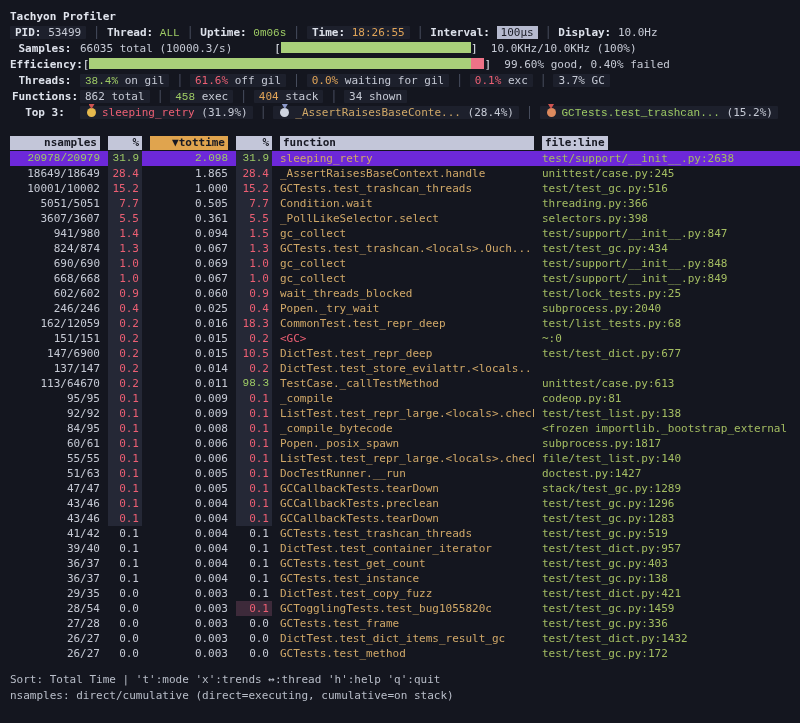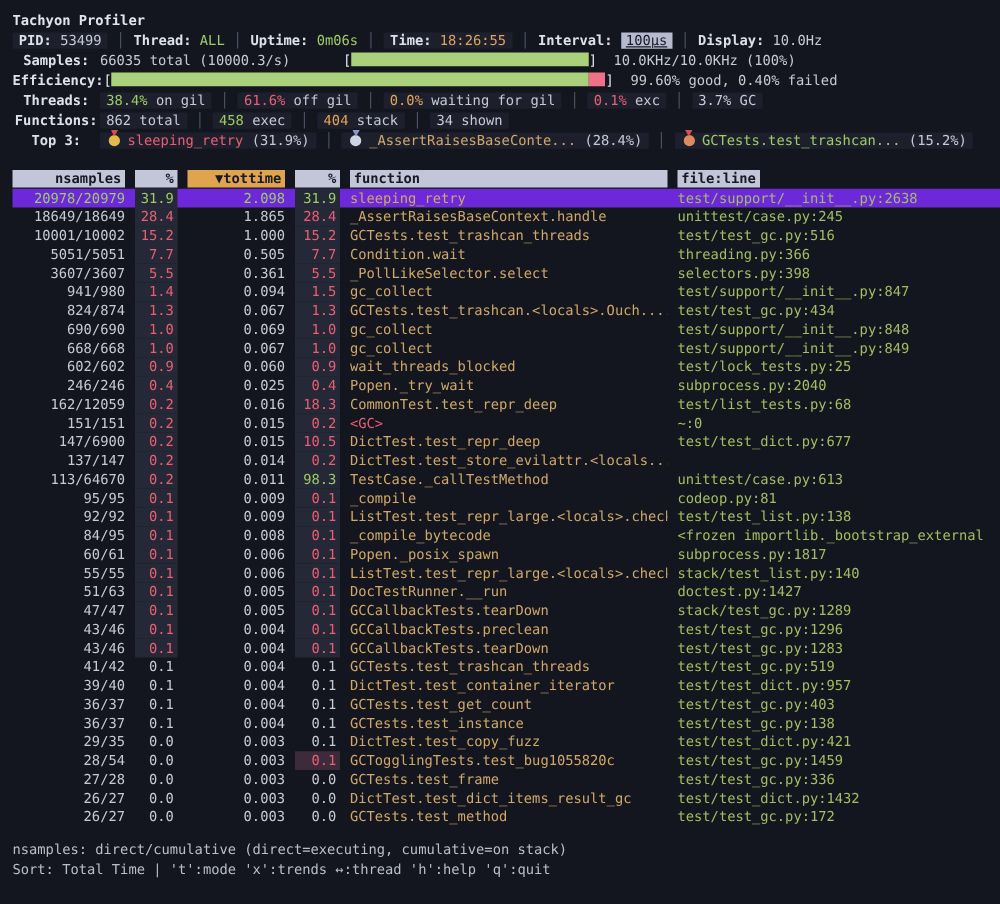--- a/index.html
+++ b/index.html
@@ -7,26 +7,26 @@
     position:relative;width:800px;height:723px;box-sizing:border-box;
     padding:9px 0 0 10px;overflow:hidden;background:#14161f;
     font-family:"DejaVu Sans Mono",monospace;font-size:11px;color:#c6cad5;
   }
   .line{height:16px;line-height:16px;white-space:pre;}
   .title{font-weight:bold;color:#e2e5ee;}
   .lbl{font-weight:bold;color:#dde1ea;}
   .sep{color:#4f5567;padding:0 7px;}
   .chip{background:#1d202c;padding:0 5px;border-radius:1px;}
   .c-fg{color:#c6cad5;}
-  .c-green{color:#9ecb65;}
+  .c-green{color:#9ecb65;font-family:Liberation Mono, monospace;}
   .c-red{color:#ec5f73;}
   .c-tan{color:#d0a868;}
   .c-amber{color:#e0a458;}
   .c-file{color:#a4bd62;}
-  .badge{background:#b6bacf;color:#1a1c26;padding:0 4px;text-decoration:underline;}
+  .badge{background:#b6bacf;color:#1a1c26;padding:0 4px;}
   .w70{display:inline-block;width:70px;text-align:center;}
   .bracket{color:#e2e5ee;}
   .bar{display:inline-block;height:11px;vertical-align:-1px;background:#a9d07a;}
   .bar2{display:inline-flex;height:11px;vertical-align:-1px;width:395px;}
   .bar2 .good{background:#a9d07a;flex:1;}
   .bar2 .bad{background:#ee7287;width:13px;}
   .medal{display:inline-block;width:9px;height:9px;border-radius:50%;position:relative;margin:0 6px 0 2px;vertical-align:-1px;}
   .medal::before{content:'';position:absolute;top:-4px;left:1.5px;width:6px;height:5px;
     clip-path:polygon(0 0,100% 0,50% 100%);}
   .medal.gold{background:#e6b94d;}   .medal.gold::before{background:#cf5350;}
@@ -95,34 +95,34 @@
       <div class="trow"><div class="cell num c-fg">246/246</div><div class="cell num pct c-red hot">0.4</div><div class="cell num c-fg">0.025</div><div class="cell num pct c-red hot">0.4</div><div class="cell fn c-tan">Popen._try_wait</div><div class="cell c-file">subprocess.py:2040</div></div>
       <div class="trow"><div class="cell num c-fg">162/12059</div><div class="cell num pct c-red hot">0.2</div><div class="cell num c-fg">0.016</div><div class="cell num pct c-red hot">18.3</div><div class="cell fn c-tan">CommonTest.test_repr_deep</div><div class="cell c-file">test/list_tests.py:68</div></div>
       <div class="trow"><div class="cell num c-fg">151/151</div><div class="cell num pct c-red hot">0.2</div><div class="cell num c-fg">0.015</div><div class="cell num pct c-red hot">0.2</div><div class="cell fn c-red">&lt;GC&gt;</div><div class="cell c-file">~:0</div></div>
       <div class="trow"><div class="cell num c-fg">147/6900</div><div class="cell num pct c-red hot">0.2</div><div class="cell num c-fg">0.015</div><div class="cell num pct c-red hot">10.5</div><div class="cell fn c-tan">DictTest.test_repr_deep</div><div class="cell c-file">test/test_dict.py:677</div></div>
       <div class="trow"><div class="cell num c-fg">137/147</div><div class="cell num pct c-red hot">0.2</div><div class="cell num c-fg">0.014</div><div class="cell num pct c-red hot">0.2</div><div class="cell fn c-tan">DictTest.test_store_evilattr.&lt;locals...</div></div>
       <div class="trow"><div class="cell num c-fg">113/64670</div><div class="cell num pct c-red hot">0.2</div><div class="cell num c-fg">0.011</div><div class="cell num pct c-green hot">98.3</div><div class="cell fn c-tan">TestCase._callTestMethod</div><div class="cell c-file">unittest/case.py:613</div></div>
       <div class="trow"><div class="cell num c-fg">95/95</div><div class="cell num pct c-red hot">0.1</div><div class="cell num c-fg">0.009</div><div class="cell num pct c-red hot">0.1</div><div class="cell fn c-tan">_compile</div><div class="cell c-file">codeop.py:81</div></div>
       <div class="trow"><div class="cell num c-fg">92/92</div><div class="cell num pct c-red hot">0.1</div><div class="cell num c-fg">0.009</div><div class="cell num pct c-red hot">0.1</div><div class="cell fn c-tan">ListTest.test_repr_large.&lt;locals&gt;.check</div><div class="cell c-file">test/test_list.py:138</div></div>
       <div class="trow"><div class="cell num c-fg">84/95</div><div class="cell num pct c-red hot">0.1</div><div class="cell num c-fg">0.008</div><div class="cell num pct c-red hot">0.1</div><div class="cell fn c-tan">_compile_bytecode</div><div class="cell c-file">&lt;frozen importlib._bootstrap_external</div></div>
       <div class="trow"><div class="cell num c-fg">60/61</div><div class="cell num pct c-red hot">0.1</div><div class="cell num c-fg">0.006</div><div class="cell num pct c-red hot">0.1</div><div class="cell fn c-tan">Popen._posix_spawn</div><div class="cell c-file">subprocess.py:1817</div></div>
-      <div class="trow"><div class="cell num c-fg">55/55</div><div class="cell num pct c-red hot">0.1</div><div class="cell num c-fg">0.006</div><div class="cell num pct c-red hot">0.1</div><div class="cell fn c-tan">ListTest.test_repr_large.&lt;locals&gt;.check</div><div class="cell c-file">stack/test_list.py:140</div></div>
+      <div class="trow"><div class="cell num c-fg">55/55</div><div class="cell num pct c-red hot">0.1</div><div class="cell num c-fg">0.006</div><div class="cell num pct c-red hot">0.1</div><div class="cell fn c-tan">ListTest.test_repr_large.&lt;locals&gt;.check</div><div class="cell c-file">file/test_list.py:140</div></div>
       <div class="trow"><div class="cell num c-fg">51/63</div><div class="cell num pct c-red hot">0.1</div><div class="cell num c-fg">0.005</div><div class="cell num pct c-red hot">0.1</div><div class="cell fn c-tan">DocTestRunner.__run</div><div class="cell c-file">doctest.py:1427</div></div>
       <div class="trow"><div class="cell num c-fg">47/47</div><div class="cell num pct c-red hot">0.1</div><div class="cell num c-fg">0.005</div><div class="cell num pct c-red hot">0.1</div><div class="cell fn c-tan">GCCallbackTests.tearDown</div><div class="cell c-file">stack/test_gc.py:1289</div></div>
       <div class="trow"><div class="cell num c-fg">43/46</div><div class="cell num pct c-red hot">0.1</div><div class="cell num c-fg">0.004</div><div class="cell num pct c-red hot">0.1</div><div class="cell fn c-tan">GCCallbackTests.preclean</div><div class="cell c-file">test/test_gc.py:1296</div></div>
       <div class="trow"><div class="cell num c-fg">43/46</div><div class="cell num pct c-red hot">0.1</div><div class="cell num c-fg">0.004</div><div class="cell num pct c-red hot">0.1</div><div class="cell fn c-tan">GCCallbackTests.tearDown</div><div class="cell c-file">test/test_gc.py:1283</div></div>
       <div class="trow"><div class="cell num c-fg">41/42</div><div class="cell num pct c-fg">0.1</div><div class="cell num c-fg">0.004</div><div class="cell num pct c-fg">0.1</div><div class="cell fn c-tan">GCTests.test_trashcan_threads</div><div class="cell c-file">test/test_gc.py:519</div></div>
       <div class="trow"><div class="cell num c-fg">39/40</div><div class="cell num pct c-fg">0.1</div><div class="cell num c-fg">0.004</div><div class="cell num pct c-fg">0.1</div><div class="cell fn c-tan">DictTest.test_container_iterator</div><div class="cell c-file">test/test_dict.py:957</div></div>
       <div class="trow"><div class="cell num c-fg">36/37</div><div class="cell num pct c-fg">0.1</div><div class="cell num c-fg">0.004</div><div class="cell num pct c-fg">0.1</div><div class="cell fn c-tan">GCTests.test_get_count</div><div class="cell c-file">test/test_gc.py:403</div></div>
       <div class="trow"><div class="cell num c-fg">36/37</div><div class="cell num pct c-fg">0.1</div><div class="cell num c-fg">0.004</div><div class="cell num pct c-fg">0.1</div><div class="cell fn c-tan">GCTests.test_instance</div><div class="cell c-file">test/test_gc.py:138</div></div>
       <div class="trow"><div class="cell num c-fg">29/35</div><div class="cell num pct c-fg">0.0</div><div class="cell num c-fg">0.003</div><div class="cell num pct c-fg">0.1</div><div class="cell fn c-tan">DictTest.test_copy_fuzz</div><div class="cell c-file">test/test_dict.py:421</div></div>
       <div class="trow"><div class="cell num c-fg">28/54</div><div class="cell num pct c-fg">0.0</div><div class="cell num c-fg">0.003</div><div class="cell num pct c-red hot hl">0.1</div><div class="cell fn c-tan">GCTogglingTests.test_bug1055820c</div><div class="cell c-file">test/test_gc.py:1459</div></div>
       <div class="trow"><div class="cell num c-fg">27/28</div><div class="cell num pct c-fg">0.0</div><div class="cell num c-fg">0.003</div><div class="cell num pct c-fg">0.0</div><div class="cell fn c-tan">GCTests.test_frame</div><div class="cell c-file">test/test_gc.py:336</div></div>
       <div class="trow"><div class="cell num c-fg">26/27</div><div class="cell num pct c-fg">0.0</div><div class="cell num c-fg">0.003</div><div class="cell num pct c-fg">0.0</div><div class="cell fn c-tan">DictTest.test_dict_items_result_gc</div><div class="cell c-file">test/test_dict.py:1432</div></div>
       <div class="trow"><div class="cell num c-fg">26/27</div><div class="cell num pct c-fg">0.0</div><div class="cell num c-fg">0.003</div><div class="cell num pct c-fg">0.0</div><div class="cell fn c-tan">GCTests.test_method</div><div class="cell c-file">test/test_gc.py:172</div></div>
     </div>
 
   <div class="spacer10"></div>
 
+  <div class="line footer">Sort: Total Time | 't':mode 'x':trends ↔:thread 'h':help 'q':quit</div>
   <div class="line footer">nsamples: direct/cumulative (direct=executing, cumulative=on stack)</div>
-  <div class="line footer">Sort: Total Time | 't':mode 'x':trends ↔:thread 'h':help 'q':quit</div>
 
 </div>
 
 </body></html>

